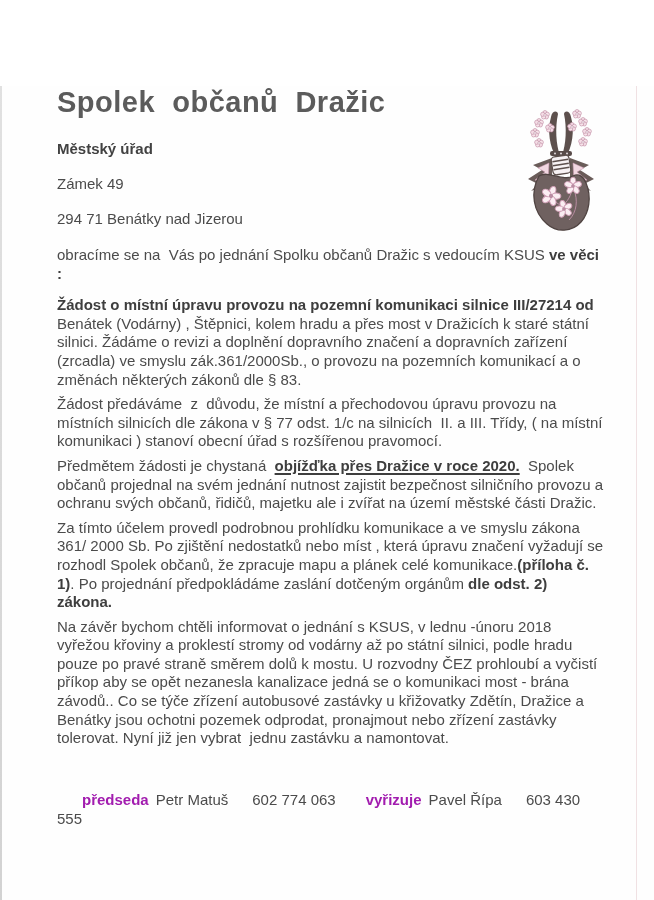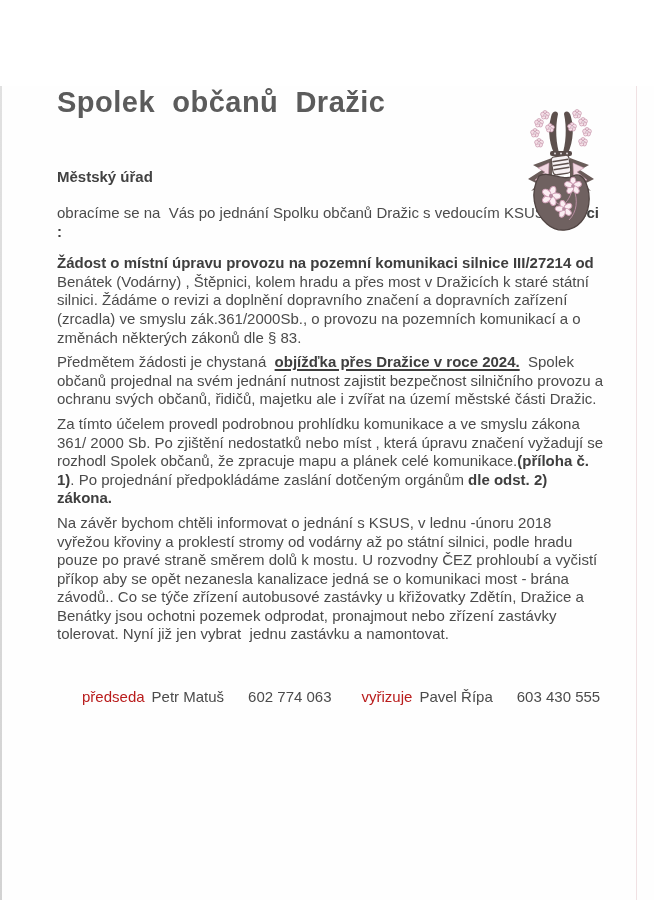--- a/index.html
+++ b/index.html
@@ -25,37 +25,37 @@
     margin-top:86px;
     font-size:29px;
     font-weight:bold;
     letter-spacing:.5px;
     color:#5b5b5b;
     white-space:pre-wrap;
   }
 
   .crest { position:absolute; left:514px; top:18px; width:92px; height:134px; }
 
-  .addr { margin-top:50px; }
+  .addr { margin-top:22px; }
   .addr-line { font-size:15px; line-height:15px; margin-bottom:20px; white-space:pre-wrap; }
   .addr-line.b { font-weight:bold; color:#424242; }
 
   .salutation { margin-top:26px; font-size:15px; line-height:18.6px; font-weight:bold; color:#424242; white-space:pre-wrap; }
 
   p.body-p { font-size:15px; line-height:18.6px; white-space:pre-wrap; color:#4b4b4b; }
   .mt-intro { margin-top:14px; }
   .mt-first { margin-top:13px; }
   .mt-para  { margin-top:6px; }
   .mt-thanks{ margin-top:1px; }
 
   b, strong { font-weight:bold; color:#3e3e3e; }
   .ul { text-decoration:underline; text-underline-offset:2px; text-decoration-thickness:1.5px; }
 
   .sig { margin-top:25px; font-size:15px; line-height:18.6px; white-space:pre-wrap; }
-  .sig .role { font-weight:normal; color:#b91c1c; }
+  .sig .role { font-weight:bold; color:#a21caf; }
   .sig .grp2 { margin-left:30px; }
   .sig .nm { margin-left:7px; }
   .sig .ph { margin-left:24px; }
 </style>
 </head>
 <body>
 
 <div class="page">
   <div class="edge-left"></div>
   <div class="edge-right"></div>
@@ -119,29 +119,32 @@
     <use href="#flower5" transform="translate(59,82) scale(1.15)"></use>
     <use href="#flower5" transform="translate(37,92) scale(1.3) rotate(18)"></use>
     <use href="#flower5" transform="translate(50,105) scale(1.15) rotate(-14)"></use>
   </svg>
 
   <div class="content">
     <div class="org-title">Spolek  občanů  Dražic</div>
 
     <div class="addr">
       <div class="addr-line b">Městský úřad</div>
+      <div class="addr-line">Zámek 49</div>
+      <div class="addr-line">294 71 Benátky nad Jizerou</div>
     </div>
 
 
     <p class="body-p mt-intro"><span>obracíme se na  Vás po jednání Spolku občanů Dražic s vedoucím KSUS </span><b>ve věci :</b></p>
 
     <p class="body-p mt-first"><b>Žádost o místní úpravu provozu na pozemní komunikaci silnice III/27214 od</b><span> Benátek (Vodárny) , Štěpnici, kolem hradu a přes most v Dražicích k staré státní silnici. Žádáme o revizi a doplnění dopravního značení a dopravních zařízení (zrcadla) ve smyslu zák.361/2000Sb., o provozu na pozemních komunikací a o změnách některých zákonů dle § 83.</span></p>
 
+    <p class="body-p mt-para">Žádost předáváme  z  důvodu, že místní a přechodovou úpravu provozu na místních silnicích dle zákona v § 77 odst. 1/c na silnicích  II. a III. Třídy, ( na místní komunikaci ) stanoví obecní úřad s rozšířenou pravomocí.</p>
 
-    <p class="body-p mt-para"><span>Předmětem žádosti je chystaná  </span><b class="ul">objížďka přes Dražice v roce 2024.</b><span>  Spolek občanů projednal na svém jednání nutnost zajistit bezpečnost silničního provozu a ochranu svých občanů, řidičů, majetku ale i zvířat na území městské části Dražic.</span></p>
+    <p class="body-p mt-para"><span>Předmětem žádosti je chystaná  </span><b class="ul">objížďka přes Dražice v roce 2020.</b><span>  Spolek občanů projednal na svém jednání nutnost zajistit bezpečnost silničního provozu a ochranu svých občanů, řidičů, majetku ale i zvířat na území městské části Dražic.</span></p>
 
     <p class="body-p mt-para"><span>Za tímto účelem provedl podrobnou prohlídku komunikace a ve smyslu zákona 361/ 2000 Sb. Po zjištění nedostatků nebo míst , která úpravu značení vyžadují se rozhodl Spolek občanů, že zpracuje mapu a plánek celé komunikace.</span><b>(příloha č. 1)</b><span>. Po projednání předpokládáme zaslání dotčeným orgánům </span><b>dle odst. 2) zákona.</b></p>
 
     <p class="body-p mt-para">Na závěr bychom chtěli informovat o jednání s KSUS, v lednu -únoru 2018 vyřežou křoviny a proklestí stromy od vodárny až po státní silnici, podle hradu pouze po pravé straně směrem dolů k mostu. U rozvodny ČEZ prohloubí a vyčistí příkop aby se opět nezanesla kanalizace jedná se o komunikaci most - brána závodů.. Co se týče zřízení autobusové zastávky u křižovatky Zdětín, Dražice a Benátky jsou ochotni pozemek odprodat, pronajmout nebo zřízení zastávky tolerovat. Nyní již jen vybrat  jednu zastávku a namontovat.</p>
 
 
     <div class="sig">
       <span class="role">předseda</span><span class="nm">Petr Matuš</span><span class="ph">602 774 063</span><span class="grp2 role">vyřizuje</span><span class="nm">Pavel Řípa</span><span class="ph">603 430 555</span>
     </div>
   </div>

